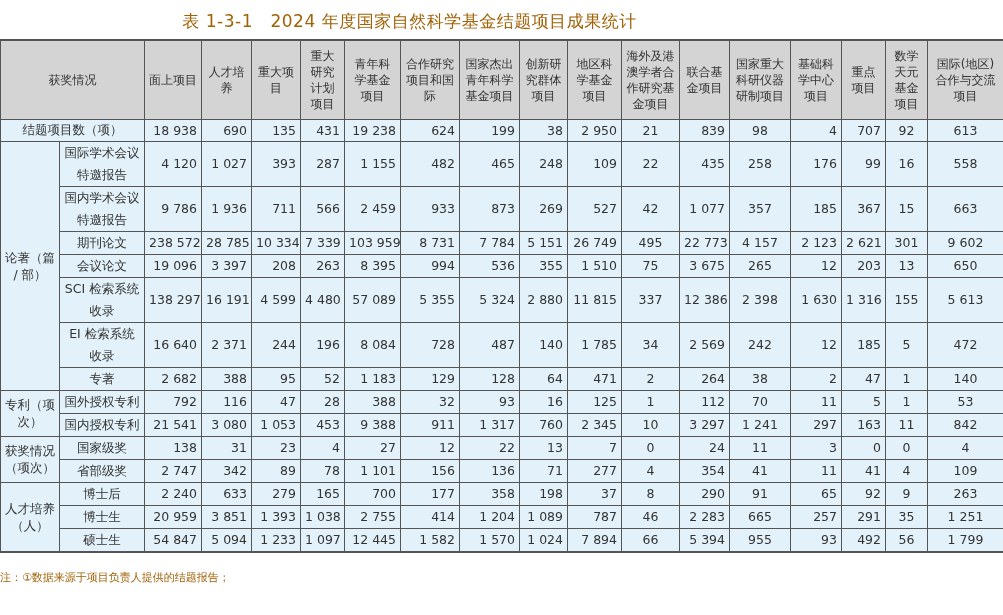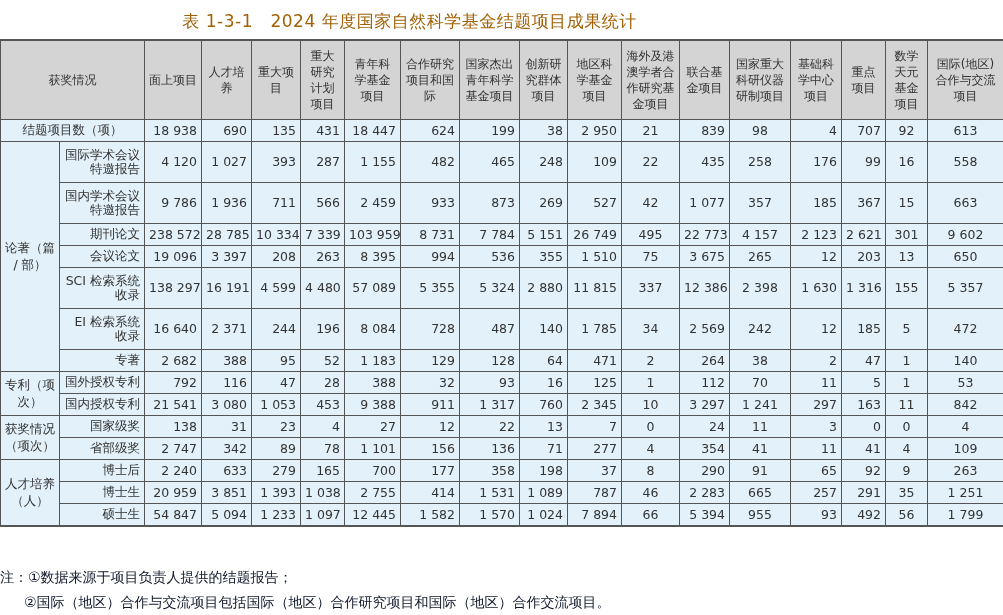--- a/index.html
+++ b/index.html
@@ -5,23 +5,23 @@
   html, body { margin: 0; padding: 0; background: #ffffff; }
   body { width: 1003px; height: 615px; overflow: hidden; font-family: "DejaVu Sans", "Liberation Sans", sans-serif; color: #333; }
   .title { position: absolute; left: 0; top: 10px; width: 819px; text-align: center; font-size: 17px; color: #a16207; letter-spacing: 0.5px; }
   table { position: absolute; left: 0; top: 39px; border-collapse: collapse; table-layout: fixed; width: 1003px; font-size: 12.5px; }
   table { border-top: 2px solid #555; border-bottom: 2px solid #555; }
   th, td { border: 1px solid #555; padding: 0 4px; overflow: hidden; white-space: nowrap; }
   th { background: #d4d4d4; font-weight: normal; text-align: center; line-height: 16px; white-space: normal; font-size: 12px; color: #333; }
   td { background: #e3f2fa; height: 21px; text-align: right; }
   td.c { text-align: center; }
   td.cat { text-align: center; white-space: normal; line-height: 17px; }
-  td.sub { text-align: right; white-space: normal; line-height: 14px; margin-left: 32px; }
+  td.sub { text-align: center; white-space: normal; line-height: 22px; margin-left: 32px; }
   tr.tall td { height: 40px; }
-  .notes { position: absolute; left: 0; top: 565px; font-size: 14px; color: #0f172a; line-height: 25px; }
+  .notes { position: absolute; left: 0; top: 565px; font-size: 11px; color: #a16207; line-height: 25px; }
   .notes .n2 { padding-left: 24px; }
 </style>
 </head>
 <body>
 
 <div class="title">表 1-3-1　2024 年度国家自然科学基金结题项目成果统计</div>
 
 <table>
   <colgroup>
     <col style="width:59px">
@@ -64,21 +64,21 @@
       <th>国际(地区)合作与交流项目</th>
     </tr>
   </thead>
   <tbody id="tbody">
       <tr>
         <td colspan="2" class="c">结题项目数（项）</td>
         <td>18 938</td>
         <td>690</td>
         <td>135</td>
         <td>431</td>
-        <td>18 447</td>
+        <td>19 238</td>
         <td>624</td>
         <td>199</td>
         <td>38</td>
         <td>2 950</td>
         <td class="c">21</td>
         <td>839</td>
         <td class="c">98</td>
         <td>4</td>
         <td>707</td>
         <td class="c">92</td>
@@ -171,21 +171,21 @@
         <td>5 355</td>
         <td>5 324</td>
         <td>2 880</td>
         <td>11 815</td>
         <td class="c">337</td>
         <td>12 386</td>
         <td class="c">2 398</td>
         <td>1 630</td>
         <td>1 316</td>
         <td class="c">155</td>
-        <td class="c">5 357</td>
+        <td class="c">5 613</td>
       </tr>
       <tr class="tall">
         <td class="sub">EI 检索系统收录</td>
         <td>16 640</td>
         <td>2 371</td>
         <td>244</td>
         <td>196</td>
         <td>8 084</td>
         <td>728</td>
         <td>487</td>
@@ -317,21 +317,21 @@
         <td class="c">263</td>
       </tr>
       <tr>
         <td class="sub">博士生</td>
         <td>20 959</td>
         <td>3 851</td>
         <td>1 393</td>
         <td>1 038</td>
         <td>2 755</td>
         <td>414</td>
-        <td>1 531</td>
+        <td>1 204</td>
         <td>1 089</td>
         <td>787</td>
         <td class="c">46</td>
         <td>2 283</td>
         <td class="c">665</td>
         <td>257</td>
         <td>291</td>
         <td class="c">35</td>
         <td class="c">1 251</td>
       </tr>
@@ -352,14 +352,13 @@
         <td>93</td>
         <td>492</td>
         <td class="c">56</td>
         <td class="c">1 799</td>
       </tr>
     </tbody>
 </table>
 
 <div class="notes">
   <div>注：①数据来源于项目负责人提供的结题报告；</div>
-  <div class="n2">②国际（地区）合作与交流项目包括国际（地区）合作研究项目和国际（地区）合作交流项目。</div>
 </div>
 
 </body></html>

